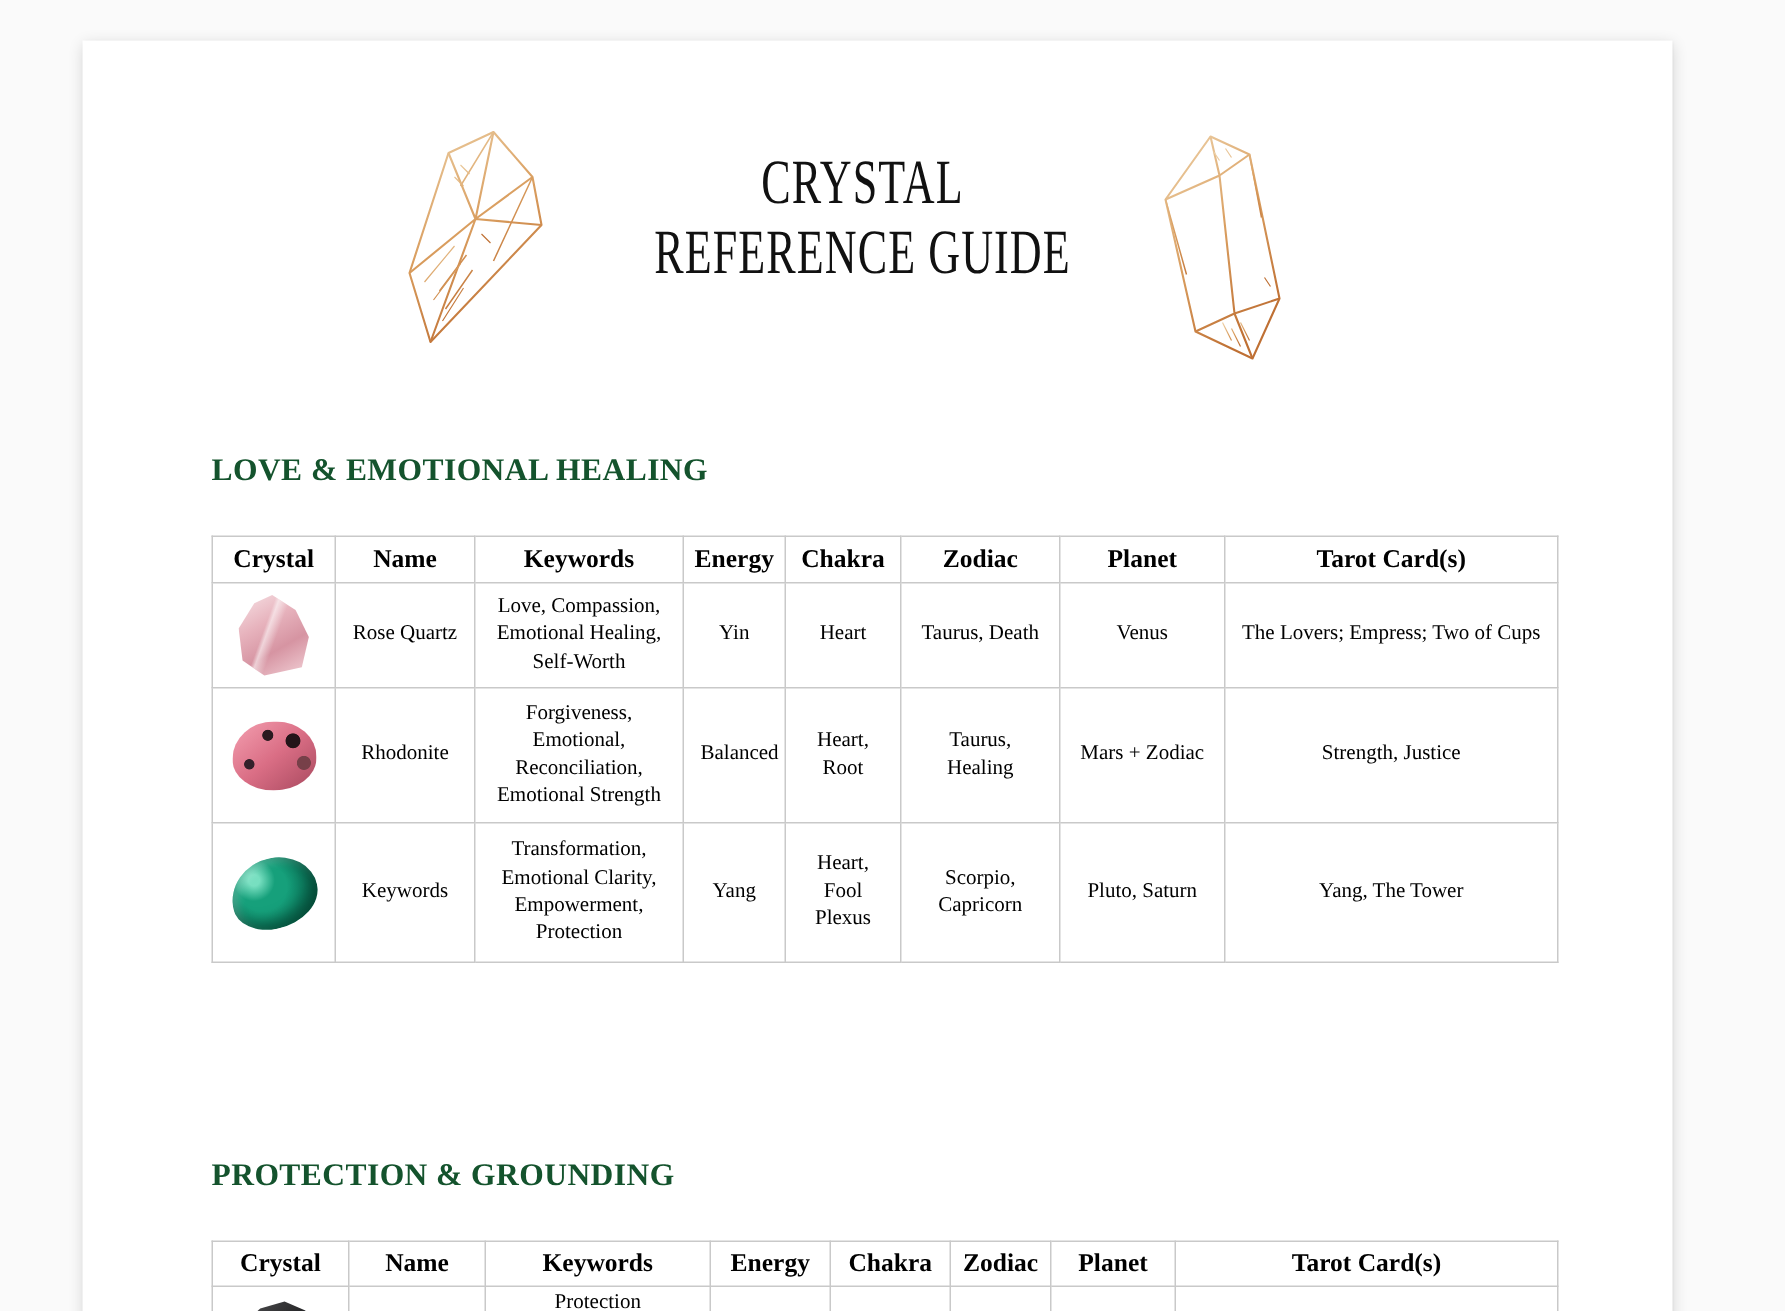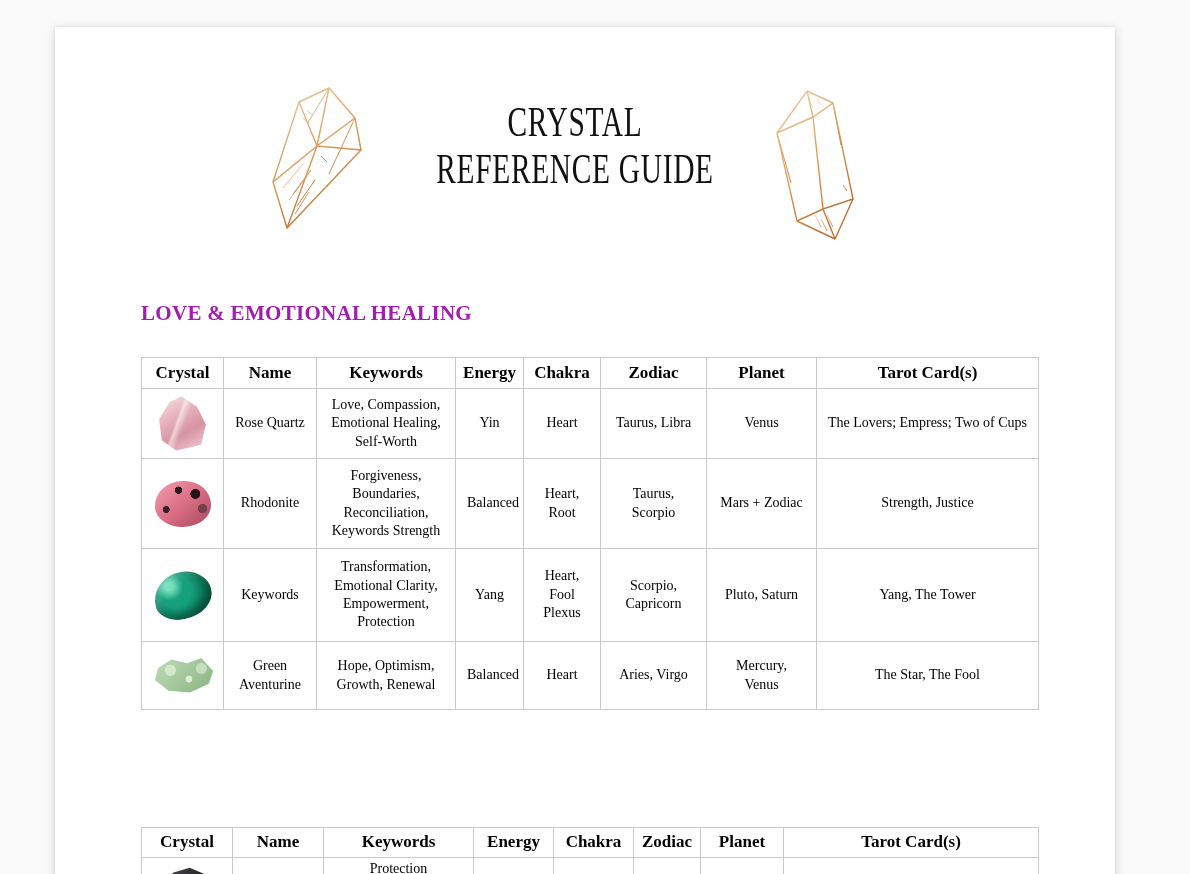--- a/index.html
+++ b/index.html
@@ -22,21 +22,21 @@
     font-size:42px;line-height:47px;font-weight:400;letter-spacing:1px;
     transform:scaleX(.7);transform-origin:50% 50%;
     color:#111;margin:0;white-space:nowrap;
   }
   .crystal-art{position:absolute;}
   .crystal-art.left{left:208px;top:57px;}
   .crystal-art.right{left:708px;top:60px;}
   
   .section-heading{
     position:absolute;left:86px;width:900px;
-    font-size:21px;font-weight:700;letter-spacing:.3px;color:#a21caf;
+    font-size:21px;font-weight:700;letter-spacing:.3px;color:#14532d;
   }
   #heading-1{top:274px;}
   #heading-2{top:744px;}
   
   table.ref{
     position:absolute;left:86px;border-collapse:collapse;table-layout:fixed;
     width:897px;background:#fff;
   }
   #table-1{top:330px;}
   #table-2{top:800px;}
@@ -169,63 +169,52 @@
       <th>Tarot Card(s)</th>
     </tr>
     <tr class="r0">
       <td>
             <span class="stone stone-rose"></span>
           </td>
       <td class="name-cell">Rose Quartz</td>
       <td>Love, Compassion, Emotional Healing, Self-Worth</td>
       <td>Yin</td>
       <td>Heart</td>
-      <td>Taurus, Libra</td>
+      <td>Taurus, Death</td>
       <td>Venus</td>
       <td>The Lovers; Empress; Two of Cups</td>
     </tr>
     <tr class="r1">
       <td>
             <span class="stone stone-rhodonite"></span>
           </td>
       <td class="name-cell">Rhodonite</td>
-      <td>Forgiveness, Boundaries, Reconciliation, Keywords Strength</td>
+      <td>Forgiveness, Emotional, Reconciliation, Emotional Strength</td>
       <td>Balanced</td>
       <td>Heart, Root</td>
-      <td>Taurus, Scorpio</td>
+      <td>Taurus, Healing</td>
       <td>Mars + Zodiac</td>
       <td>Strength, Justice</td>
     </tr>
     <tr class="r2">
       <td>
             <span class="stone stone-malachite"></span>
           </td>
       <td class="name-cell">Keywords</td>
       <td>Transformation, Emotional Clarity, Empowerment, Protection</td>
       <td>Yang</td>
       <td>Heart, Fool Plexus</td>
       <td>Scorpio, Capricorn</td>
       <td>Pluto, Saturn</td>
       <td>Yang, The Tower</td>
     </tr>
-    <tr class="r3">
-      <td>
-            <span class="stone stone-aventurine"></span>
-          </td>
-      <td class="name-cell">Green Aventurine</td>
-      <td>Hope, Optimism, Growth, Renewal</td>
-      <td>Balanced</td>
-      <td>Heart</td>
-      <td>Aries, Virgo</td>
-      <td>Mercury, Venus</td>
-      <td>The Star, The Fool</td>
-    </tr>
   </tbody>
     </table>
 
+  <div class="section-heading" id="heading-2">PROTECTION &amp; GROUNDING</div>
 
   <table class="ref" id="table-2">
     <colgroup>
       <col style="width:91px">
         <col style="width:91px">
         <col style="width:150px">
         <col style="width:80px">
       <col style="width:80px">
         <col style="width:67px">
         <col style="width:83px">

